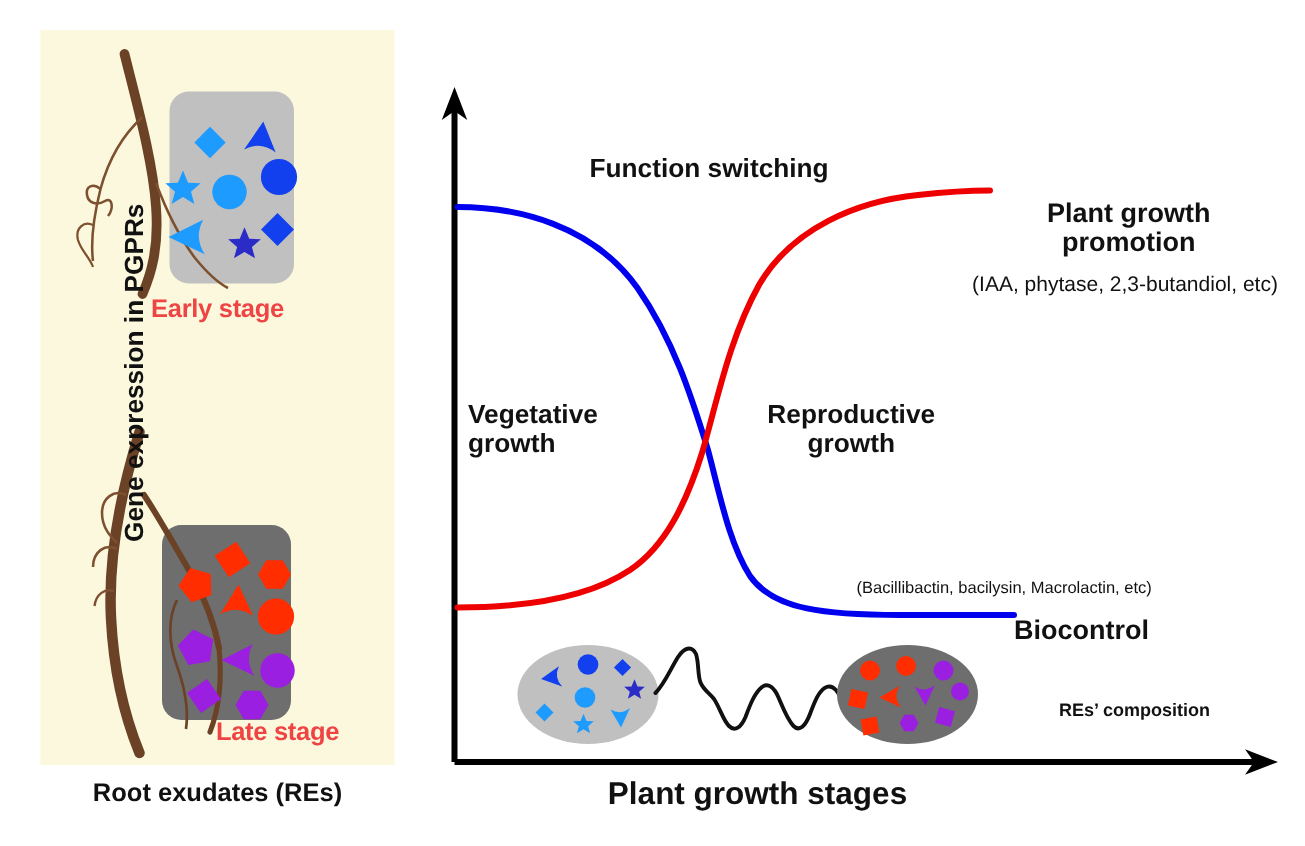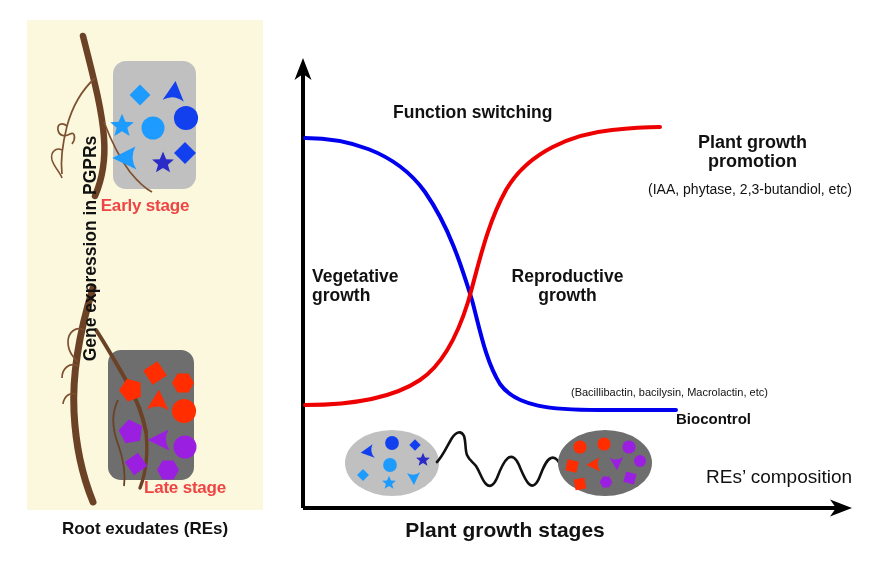--- a/index.html
+++ b/index.html
@@ -30,29 +30,29 @@
   #xaxis-label{position:absolute;left:380px;top:518px;width:250px;
       text-align:center;font-weight:bold;font-size:21px;color:#111;}
 
   #function-switching{left:393px;top:84px;font-weight:bold;font-size:17.5px;}
 
   #plant-growth-promotion{left:650px;top:115px;width:205px;text-align:center;
       font-weight:bold;font-size:18px;line-height:1.08;}
   #pgp-sub{left:630px;top:163px;width:240px;text-align:center;
       font-size:14px;color:#111;}
 
-  #biocontrol{left:676px;top:392px;font-weight:bold;font-size:15px;}
+  #biocontrol{left:676px;top:392px;font-weight:bold;font-size:18px;}
   #bc-sub{left:571px;top:368px;font-size:11px;color:#111;}
 
   #vegetative-growth{left:312px;top:249px;width:130px;text-align:left;
       font-weight:bold;font-size:17.5px;line-height:1.1;}
   #reproductive-growth{left:495px;top:249px;width:145px;text-align:center;
       font-weight:bold;font-size:17.5px;line-height:1.1;}
 
-  #res-composition{left:706px;top:448px;font-weight:normal;font-size:19px;}
+  #res-composition{left:706px;top:448px;font-weight:bold;font-size:12px;}
 </style>
 </head>
 <body>
 
 <div id="figure">
 
   <div class="cream-panel"></div>
 
   <svg width="870" height="564" style="position:absolute;left:0;top:0;">
 

